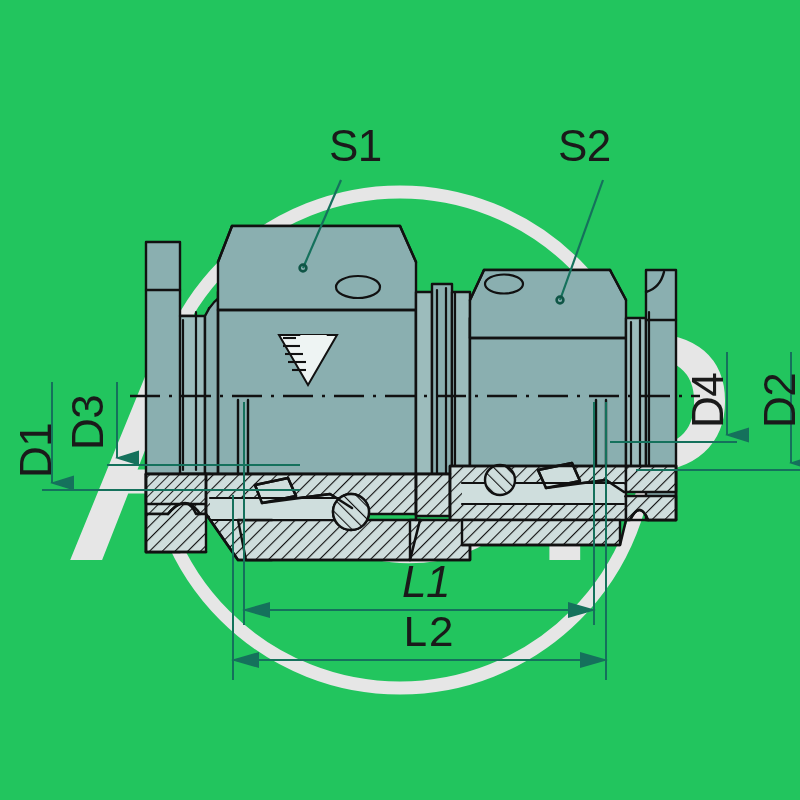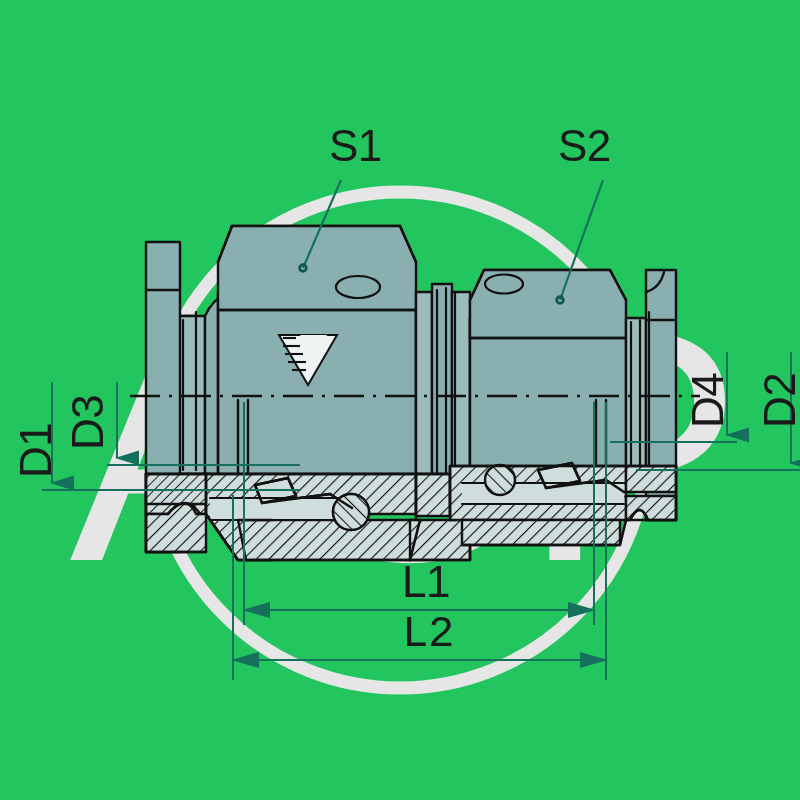--- a/index.html
+++ b/index.html
@@ -230,16 +230,16 @@
   </svg>
 
   <div class="lbl big" style="left:329px; top:124px;">S1</div>
   <div class="lbl big" style="left:558px; top:124px;">S2</div>
 
   <div class="lbl big rot" style="left:14px; top:478px;">D1</div>
   <div class="lbl big rot" style="left:66px; top:450px;">D3</div>
   <div class="lbl big rot" style="left:686px; top:428px;">D4</div>
   <div class="lbl big rot" style="left:758px; top:428px;">D2</div>
 
-  <div class="lbl big" style="left:402px; top:560px;">L1</div>
+  <div class="lbl big" style="left:402px; top:560px;font-style:italic;">L1</div>
   <div class="lbl big" style="left:402px; top:612px;font-family:Liberation Mono, monospace;">L2</div>
 
 </div>
 
 </body></html>

